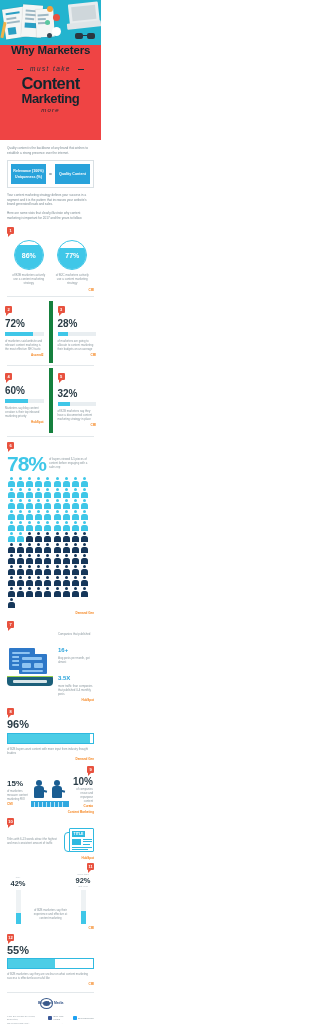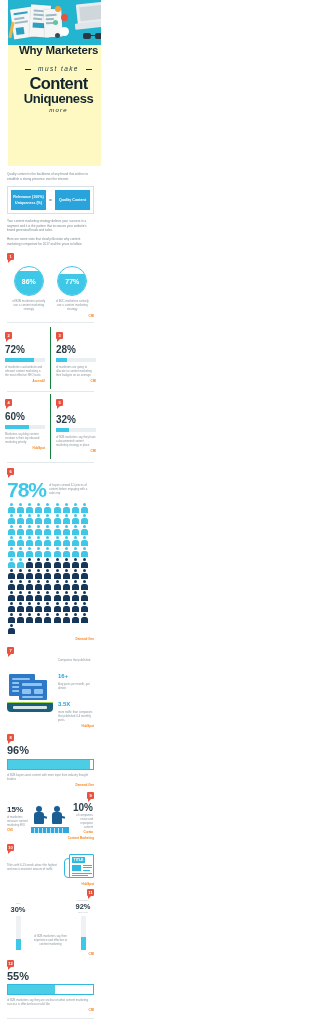--- a/index.html
+++ b/index.html
@@ -5,21 +5,21 @@
   * { margin:0; padding:0; box-sizing:border-box; }
   html,body { background:#ffffff; }
   body {
     width:101px; height:1024px;
     font-family:"Liberation Sans", sans-serif;
     overflow:hidden; position:relative;
   }
   .page { width:101px; height:1024px; position:relative; background:#fff; }
 
   
-  .hero { position:relative; width:101px; height:166px; background:#fef9c3; overflow:hidden;margin-left:8px; }
+  .hero { position:relative; width:101px; height:140px; background:#ef4444; overflow:hidden; }
   .desk { position:absolute; inset:0 0 auto 0; height:45px; background:#23b4cf; overflow:hidden; }
   .paper { position:absolute; background:#f4f6f5; box-shadow:0 0 1px rgba(0,0,0,.25); }
   .p1 { left:4px; top:8px; width:22px; height:30px; transform:rotate(-8deg); }
   .p2 { left:22px; top:5px; width:20px; height:32px; transform:rotate(4deg); }
   .p3 { left:36px; top:9px; width:18px; height:28px; transform:rotate(-3deg); }
   .pbar { position:absolute; background:#2b9fc4; }
   .laptop { position:absolute; right:2px; top:3px; width:30px; height:24px; background:#e8ecee; border-radius:1px; transform:rotate(-6deg); }
   .laptop i { position:absolute; left:3px; right:3px; top:3px; bottom:7px; background:#cfd7db; display:block; }
   .lbase { position:absolute; right:0px; top:22px; width:34px; height:6px; background:#dfe5e8; border-radius:1px; transform:rotate(-6deg); }
   .shades { position:absolute; right:6px; bottom:5px; width:20px; height:7px; }
@@ -64,21 +64,21 @@
   .circles { display:flex; justify-content:space-around; align-items:flex-start; }
   .circ { width:34px; text-align:center; }
   .circ .ring { width:30px; height:30px; border-radius:50%; border:1.6px solid #3fc7e8; margin:0 auto; position:relative; overflow:hidden; background:#fff; }
   .circ .fill { position:absolute; left:0; right:0; bottom:0; background:#3fc7e8; }
   .circ .pct { position:absolute; inset:0; display:flex; align-items:center; justify-content:center; font-size:7px; font-weight:bold; color:#ffffff; }
   .circ .cap { font-size:2.9px; line-height:4px; color:#8a979e; margin-top:3px; }
 
   
   .quad { display:flex; }
   .qcell { flex:1; padding:5px 5px 6px 5px; }
-  .qcell:first-child { border-right:1px solid #15803d; }
+  .qcell:first-child { border-right:4px solid #15803d; }
   .qnum { font-size:10px; font-weight:bold; color:#2b3d47; line-height:11px; }
   .bartrack { height:4.5px; background:#e9eef1; margin:2.5px 0 3px 0; }
   .barfill { height:100%; background:#3fc7e8; }
   .qcap { font-size:2.8px; line-height:4px; color:#8a979e; }
 
   
   .big47 { font-size:21px; font-weight:bold; color:#3fc7e8; line-height:21px; letter-spacing:-1px; }
   .grid-people { display:flex; flex-wrap:wrap; gap:1px 1px; margin-top:3px; }
   .pfig { width:8.2px; height:10px; position:relative; }
   .pfig .h { position:absolute; left:2.6px; top:0; width:3px; height:3px; border-radius:50%; background:currentColor; }
@@ -169,21 +169,21 @@
           <b></b>
           <s></s>
           <b></b>
         </div>
     </div>
 
     <div class="title-wrap">
       <div class="t-why">Why Marketers</div>
       <div><span class="t-must">must take</span></div>
       <div class="t-big">Content</div>
-      <div class="t-med">Uniqueness</div>
+      <div class="t-med">Marketing</div>
       <div class="t-more">more</div>
     </div>
   </div>
 
   <div class="sec" style="padding-top:6px;">
     <p class="para">Quality content is the backbone of any brand that wishes to establish a strong presence over the internet.</p>
   </div>
 
   <div class="sec" style="padding-top:5px;">
     <div class="formula">
@@ -808,21 +808,21 @@
     <div class="src" style="margin-top:2px;"><span class="srcb">HubSpot</span></div>
   </div>
 
   <div class="sec" style="padding-top:3px;">
     <div class="flag" style="margin-left:auto;">
         <span>11</span>
       </div>
     <div class="vwrap" style="margin-top:3px;">
       <div class="vcol">
         <div class="vlab">only</div>
-        <div class="vnum">30%</div>
+        <div class="vnum">42%</div>
         <div class="vtrack">
             <div class="vfill" id="v30" style="height: 30%;"></div>
           </div>
       </div>
       <div class="vmid">of B2B marketers say their experience and effective at content marketing</div>
       <div class="vcol">
         <div class="vlab">more than</div>
         <div class="vnum">92%</div>
         <div class="vlab">last year</div>
         <div class="vtrack">

